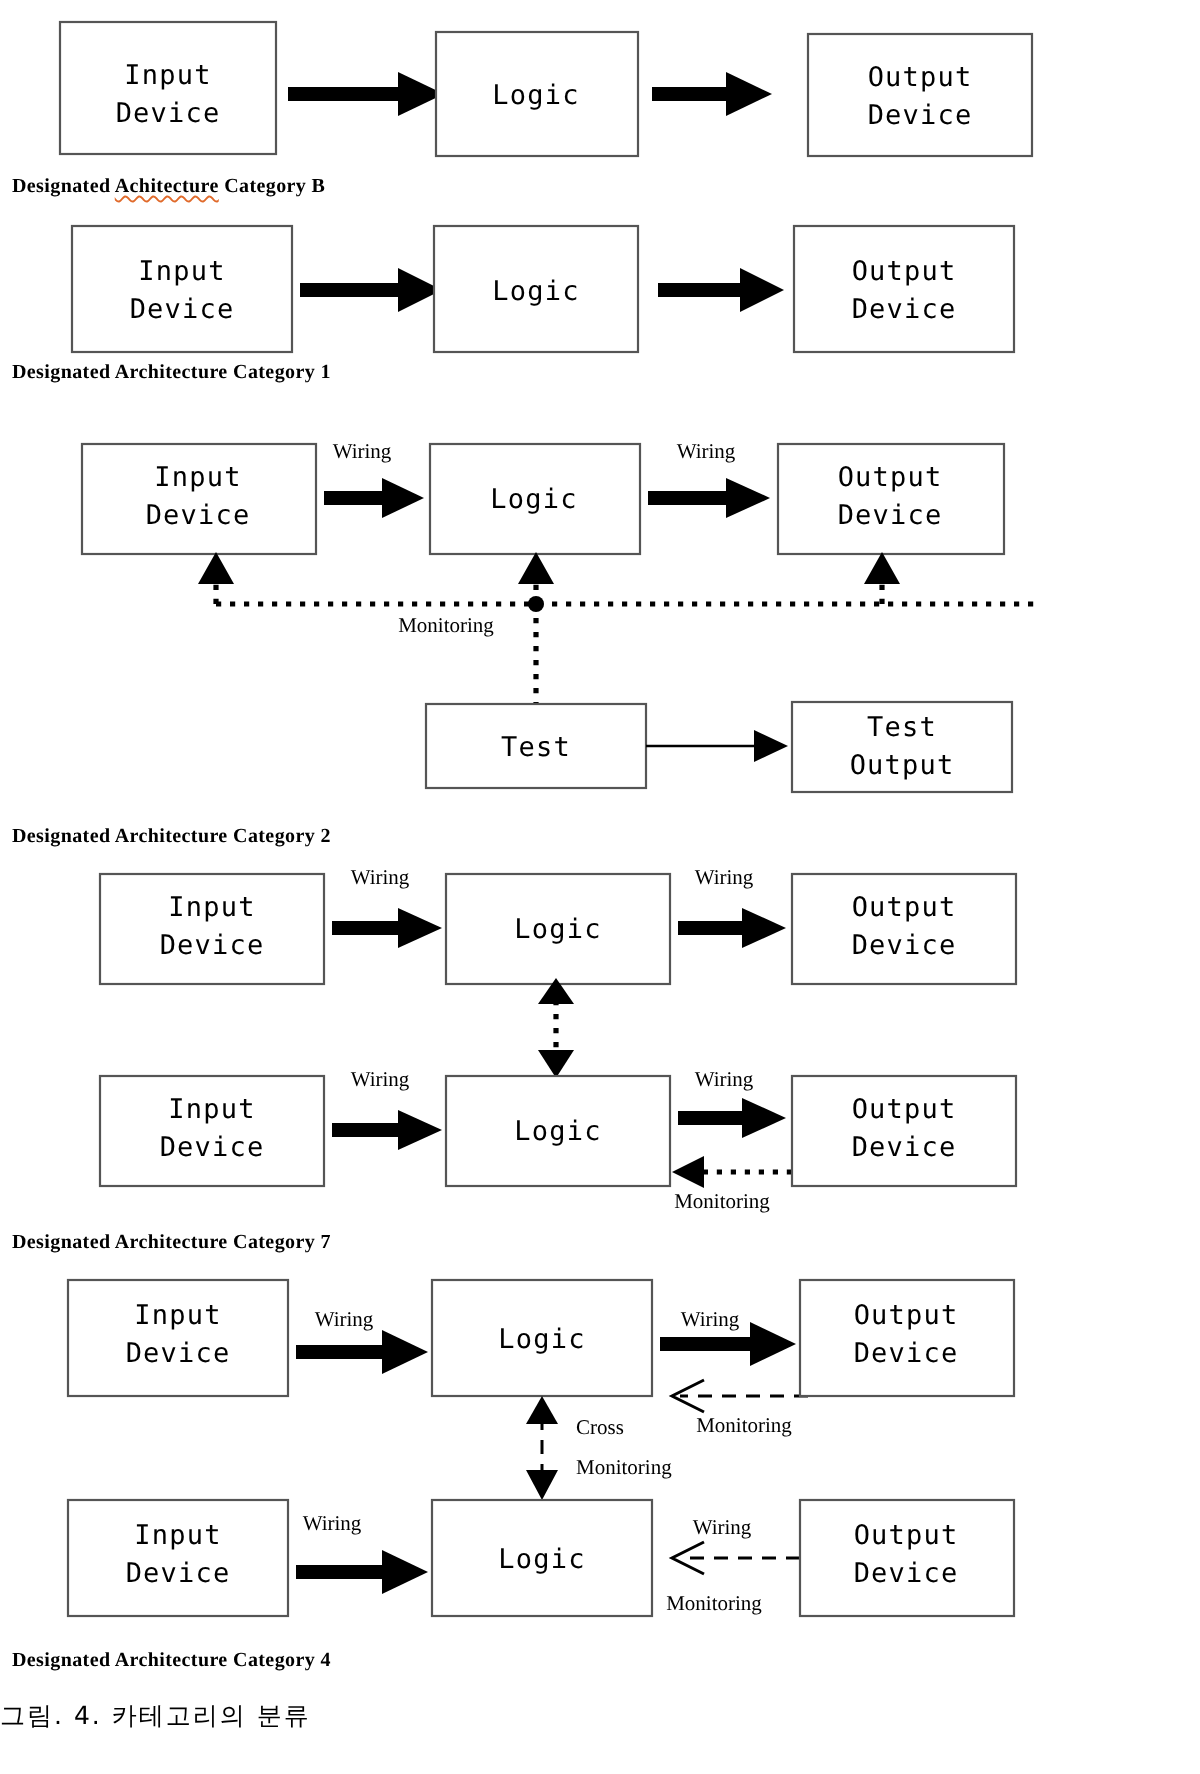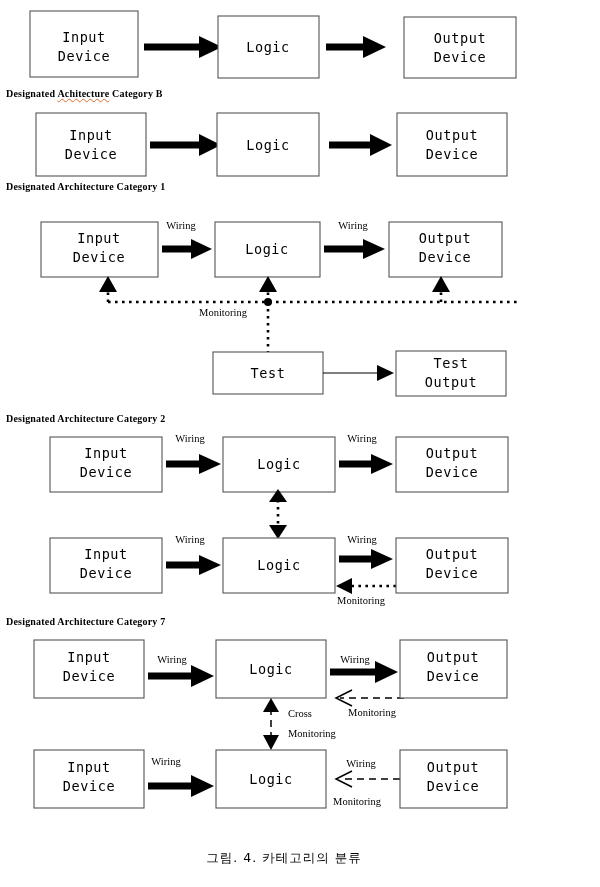--- a/index.html
+++ b/index.html
@@ -95,21 +95,21 @@
   }
   .misspelled {
     text-decoration: underline wavy #e06a2b;
     text-decoration-skip-ink: none;
   }
   .figure-caption {
     position: absolute;
     left: 0;
     width: 568px;
     top: 850px;
-    text-align: center;
+    text-align: left;
     font-family: "DejaVu Sans", "Liberation Sans", sans-serif;
     font-size: 12.5px;
     letter-spacing: 1px;
   }
 </style>
 </head>
 <body>
 
 <div id="figure-root">
 
@@ -359,15 +359,16 @@
   </svg>
 
   <div class="caption-line" style="top:88px;"><span>Designated </span><span class="misspelled">Achitecture</span><span> Category B</span></div>
 
   <div class="caption-line" style="top:181px;">Designated Architecture Category 1</div>
 
   <div class="caption-line" style="top:401px;margin-top:12px;">Designated Architecture Category 2</div>
 
   <div class="caption-line" style="top:616px;">Designated Architecture Category 7</div>
 
+  <div class="caption-line" style="top:825px;">Designated Architecture Category 4</div>
 
   <div class="figure-caption">그림. 4. 카테고리의 분류</div>
 </div>
 
 </body></html>

